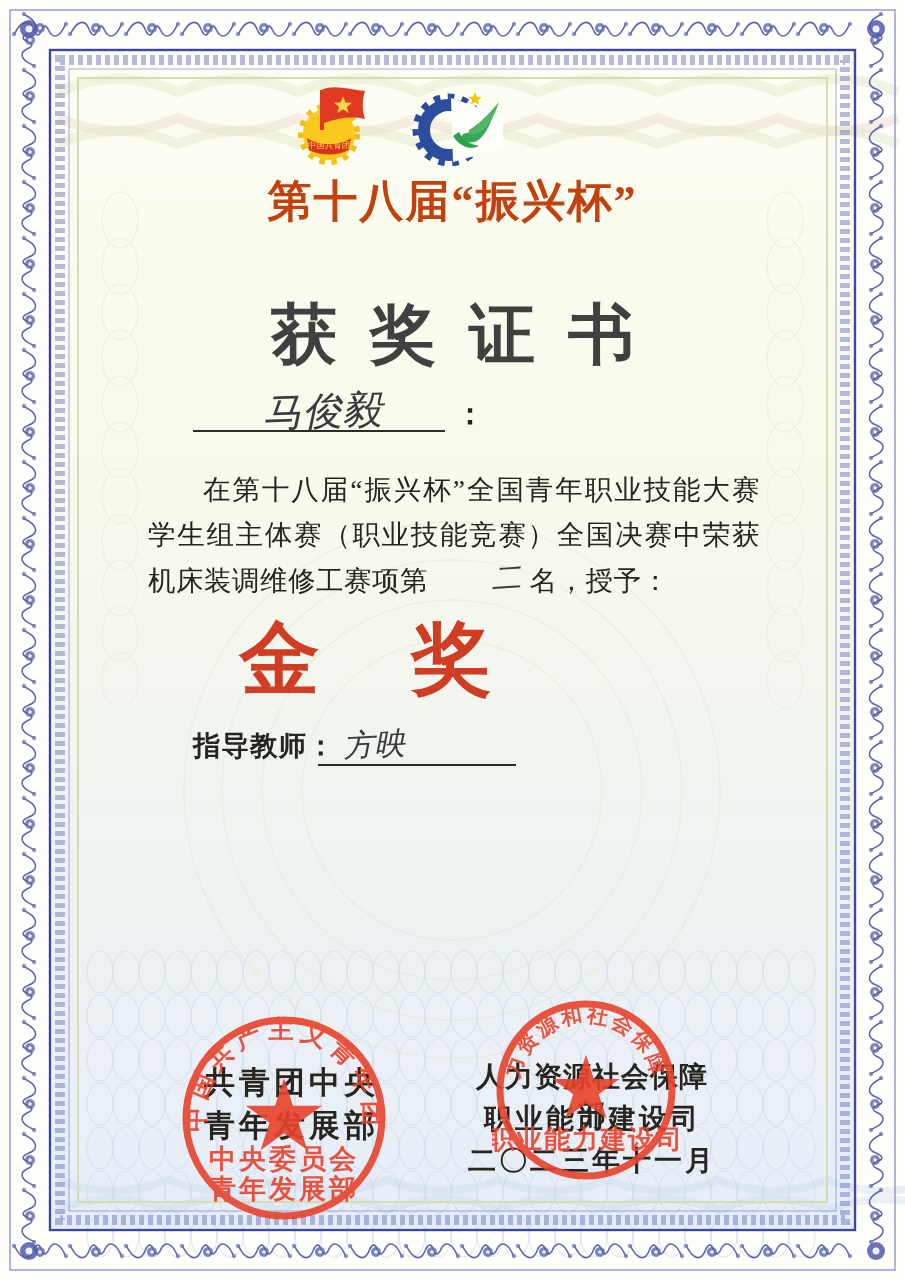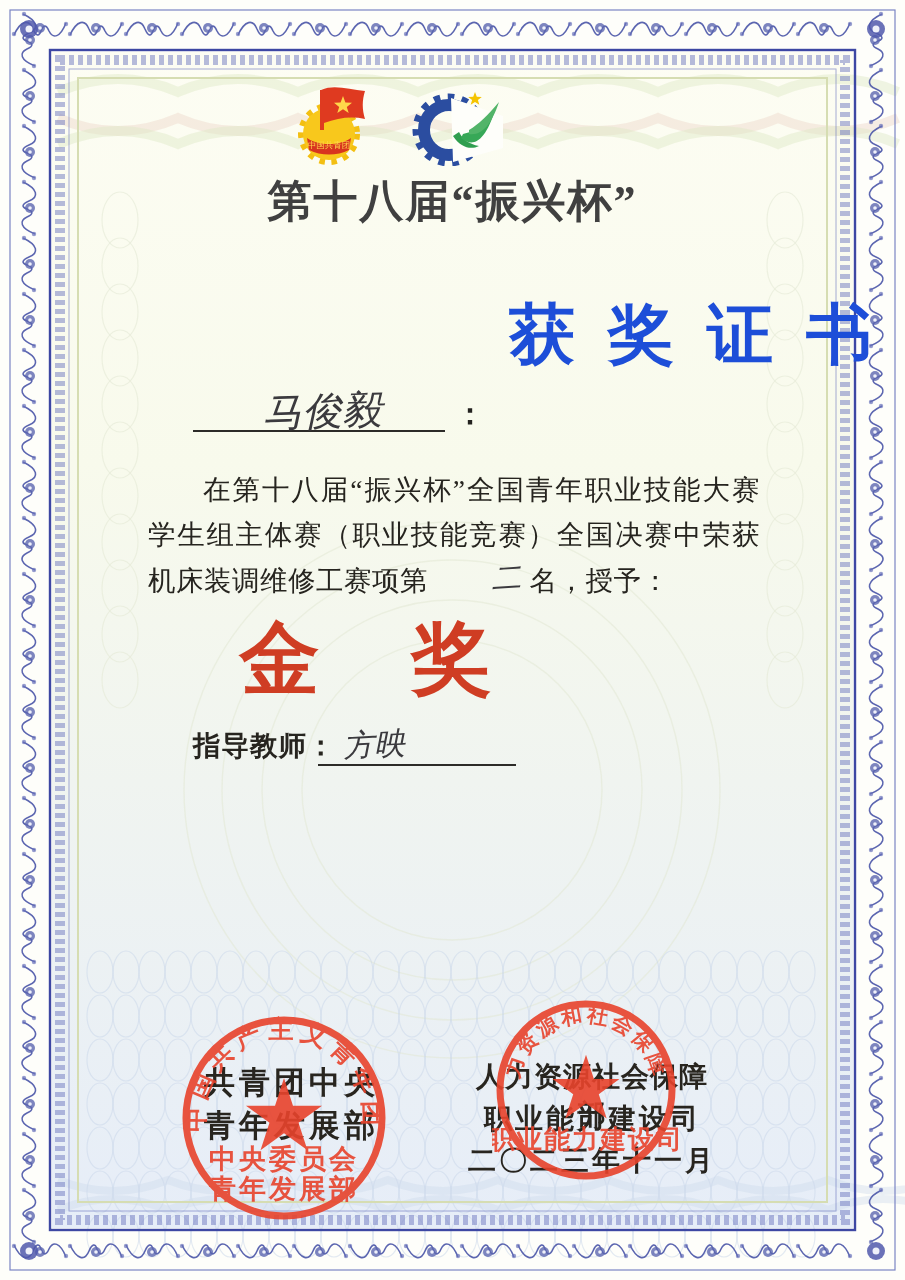--- a/index.html
+++ b/index.html
@@ -11,23 +11,23 @@
   }
   svg{display:block}
   .layer{position:absolute;left:0;top:0;width:905px;height:1280px;}
   #bg-svg{z-index:1}
   #frame-svg{z-index:2}
   .content{position:absolute;z-index:3}
   .seal-svg{position:absolute;z-index:5;opacity:.9}
   .sig-text{position:absolute;z-index:4;font-weight:700;color:#28251f;}
 
   .logo-row{left:0;top:86px;width:794px;display:flex;justify-content:center;gap:38px;align-items:center;text-decoration:underline;}
-  .title1{left:0;top:172px;width:905px;text-align:center;font-size:44px;font-weight:700;letter-spacing:2px;color:#404040;}
+  .title1{left:0;top:172px;width:905px;text-align:center;font-size:44px;font-weight:700;letter-spacing:2px;color:#c2410c;}
   .title2{left:0;top:224px;width:905px;text-align:center;font-size:43px;font-weight:700;letter-spacing:1px;color:#1c1b18;}
-  .cert-title{left:0;top:290px;width:905px;text-align:right;font-size:66px;font-weight:700;color:#1d4ed8;letter-spacing:33px;text-indent:33px;}
+  .cert-title{left:0;top:290px;width:905px;text-align:center;font-size:66px;font-weight:700;color:#404040;letter-spacing:33px;text-indent:33px;}
 
   .name-row{left:193px;top:386px;width:300px;height:50px;}
   .name-line{position:absolute;left:0;top:44px;width:252px;border-bottom:2px solid #2c2b28;}
   .hand{font-style:italic;color:#3b3a3e;font-weight:400;}
   .recipient-name{position:absolute;left:34px;top:-2px;width:190px;text-align:center;font-size:40px;transform:rotate(-2deg);}
   .name-colon{position:absolute;left:262px;top:8px;font-size:30px;font-weight:700;color:#23221f;}
 
   .para{left:148px;width:612px;font-size:27.5px;line-height:45px;text-align:justify;letter-spacing:.5px;color:#26241f;}
   .para1{top:467px;text-indent:2em;}
   .rank-hand{font-size:30px;display:inline-block;transform:rotate(-4deg);padding:0 8px;}

